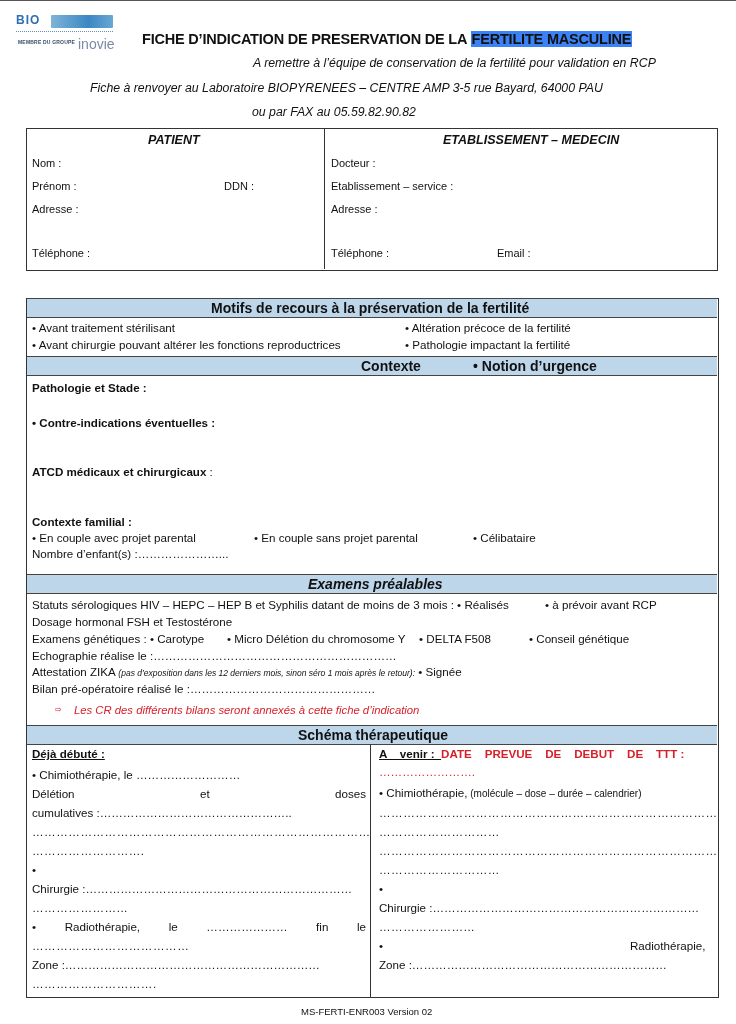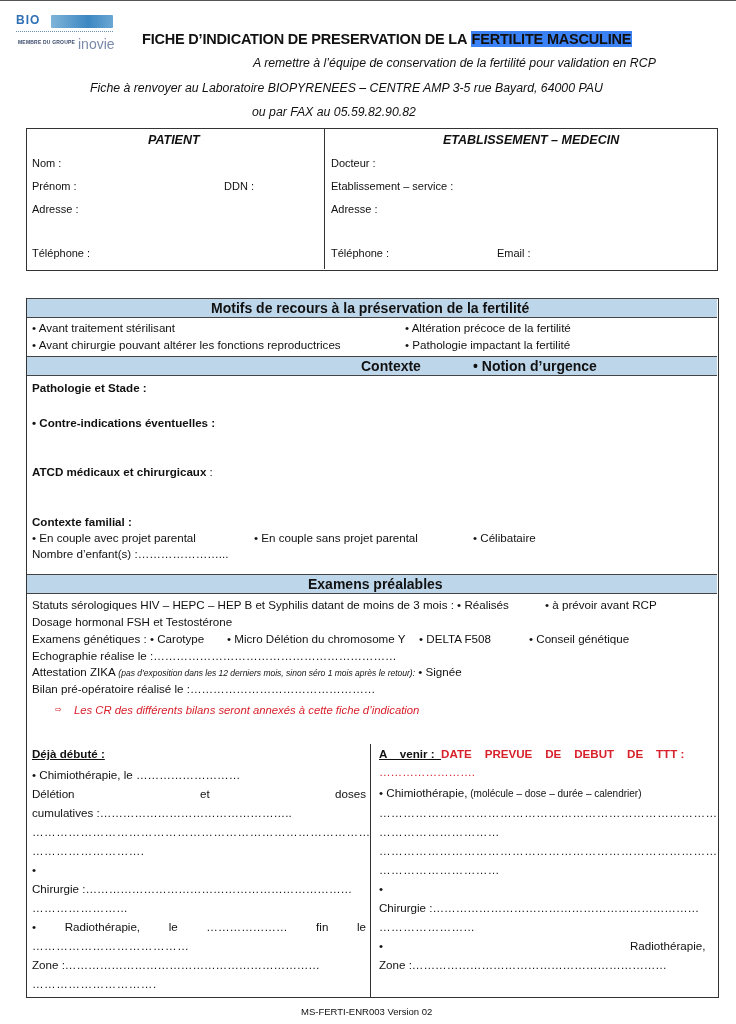--- a/index.html
+++ b/index.html
@@ -88,36 +88,39 @@
   </div>
   <div class="abs t b" style="left:5px;top:82px;">Pathologie et Stade :</div>
   <div class="abs t" style="left:5px;top:117px;font-weight:bold;">• Contre-indications éventuelles :</div>
   <div class="abs t" style="left:5px;top:166px;"><span class="b">ATCD médicaux et chirurgicaux</span><span> :</span></div>
   <div class="abs t b" style="left:5px;top:216px;">Contexte familial :</div>
   <div class="abs t" style="left:5px;top:232px;">• En couple avec projet parental</div>
   <div class="abs t" style="left:227px;top:232px;">• En couple sans projet parental</div>
   <div class="abs t" style="left:446px;top:232px;">• Célibataire</div>
   <div class="abs t" style="left:5px;top:248px;">Nombre d’enfant(s) :…………………...</div>
 
-  <div class="abs band" style="top:275px;">
+  <div class="abs band" style="top:275px;font-style:italic;">
     <span class="abs band-title" style="left:281px;">Examens préalables</span>
   </div>
   <div class="abs t" style="left:5px;top:299px;">Statuts sérologiques HIV – HEPC – HEP B et Syphilis datant de moins de 3 mois : • Réalisés</div>
   <div class="abs t" style="left:518px;top:299px;">• à prévoir avant RCP</div>
   <div class="abs t" style="left:5px;top:316px;">Dosage hormonal FSH et Testostérone</div>
   <div class="abs t" style="left:5px;top:333px;">Examens génétiques : • Carotype</div>
   <div class="abs t" style="left:200px;top:333px;">• Micro Délétion du chromosome Y</div>
   <div class="abs t" style="left:392px;top:333px;">• DELTA F508</div>
   <div class="abs t" style="left:502px;top:333px;">• Conseil génétique</div>
   <div class="abs t" style="left:5px;top:350px;">Echographie réalise le :………………………………………………………</div>
   <div class="abs t" style="left:5px;top:366px;"><span>Attestation ZIKA </span><span class="it-small">(pas d’exposition dans les 12 derniers mois, sinon séro 1 mois après le retour):</span><span> • Signée</span></div>
   <div class="abs t" style="left:5px;top:383px;">Bilan pré-opératoire réalisé le :…………………………………………</div>
   <div class="abs t red" style="left:28px;top:406px;font-size:8px;">⇨</div>
   <div class="abs t red" style="left:47px;top:405px;font-style:italic;font-size:11.3px;">Les CR des différents bilans seront annexés à cette fiche d’indication</div>
 
+  <div class="abs band" style="top:426px;">
+    <span class="abs band-title" style="left:271px;">Schéma thérapeutique</span>
+  </div>
   <div class="abs" style="left:343px;top:445px;width:0;height:253px;border-left:1.5px solid #333;"></div>
 
   <div class="abs t b u" style="left:5px;top:448px;">Déjà débuté :</div>
   <div class="abs t" style="left:5px;top:469px;">• Chimiothérapie, le ………………………</div>
   <div class="abs t" style="left:5px;top:488px;width:334px;display:flex;justify-content:space-between;">
       <span>Délétion</span>
       <span>et</span>
       <span>doses</span>
     </div>
   <div class="abs t" style="left:5px;top:507px;">cumulatives :…………………………………………..</div>

